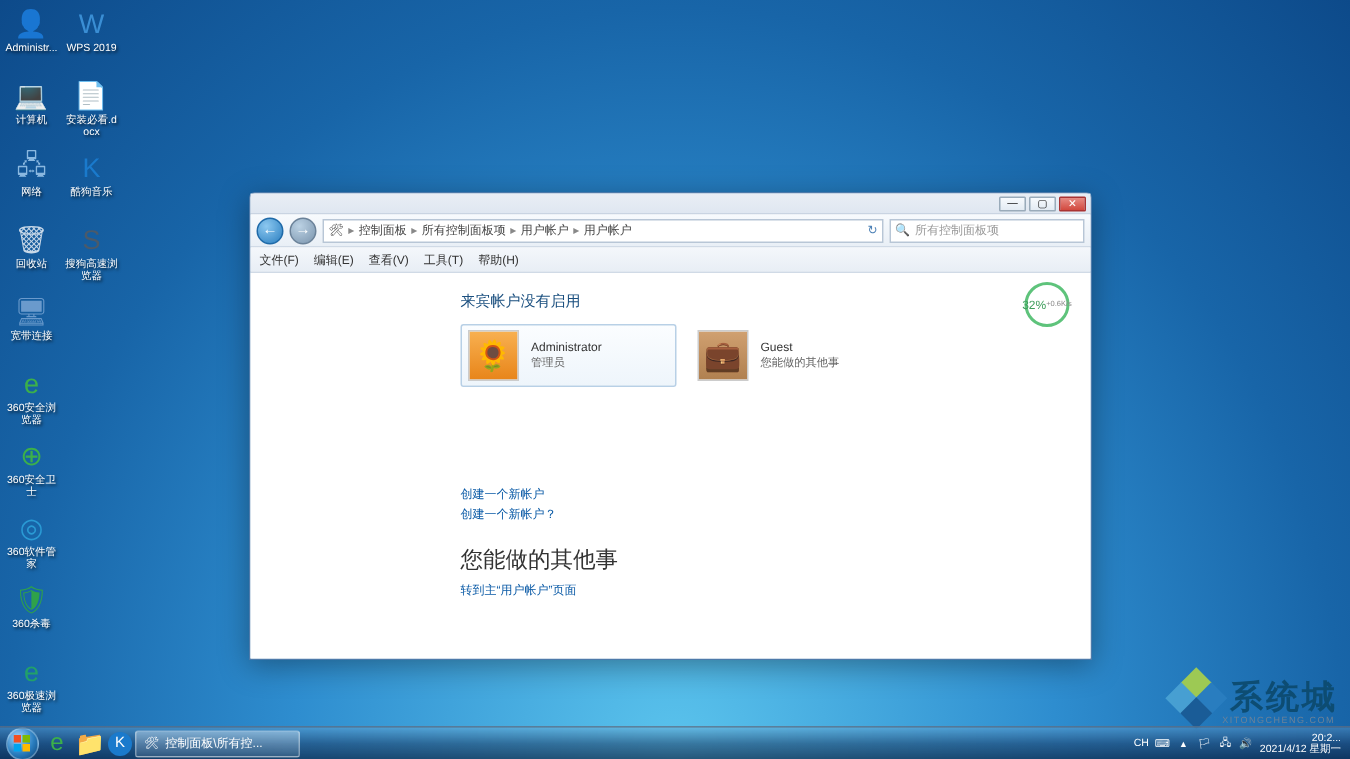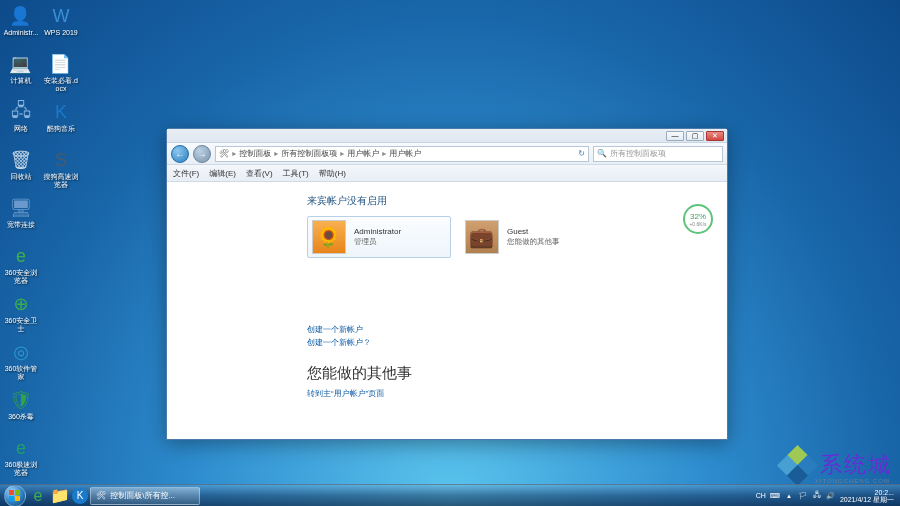--- a/index.html
+++ b/index.html
@@ -31,38 +31,38 @@
 .acct .av{width:34px;height:34px;border:1px solid #ccc;display:flex;align-items:center;justify-content:center;font-size:20px}
 .acct .info{font-size:8px;line-height:1.3}
 .acct .info .nm{color:#333}
 .acct .info .sub{color:#666;font-size:7.5px}
 .links{margin-top:66px;font-size:8px;line-height:1.6}
 .links a{color:#0a5aa6;text-decoration:none;cursor:pointer;display:block}
 .other-title{margin-top:14px;color:#333;font-size:15px}
 .other-links{margin-top:4px;font-size:8px;line-height:1.7}
 .other-links a{color:#0a5aa6;text-decoration:none;cursor:pointer}
 .shield{display:inline-flex;width:10px;height:10px;vertical-align:middle;margin-right:2px}
-.badge{position:absolute;right:14px;top:22px;width:30px;height:30px;border:2px solid #5ec37b;border-radius:50%;display:flex;flex-direction:column;align-items:center;justify-content:center;font-size:8px;color:#3f9e5c}
+.badge{position:absolute;right:14px;top:6px;width:30px;height:30px;border:2px solid #5ec37b;border-radius:50%;display:flex;flex-direction:row;align-items:center;justify-content:center;font-size:8px;color:#3f9e5c}
 .badge .s{font-size:5px;color:#888}
 .taskbar{position:absolute;bottom:0;left:0;right:0;height:22px;background:linear-gradient(180deg,rgba(120,170,210,.35) 0%,rgba(30,60,100,.55) 50%,rgba(10,30,60,.65) 100%);display:flex;align-items:center;padding:0 4px;gap:2px;border-top:1px solid rgba(255,255,255,.25);backdrop-filter:blur(2px)}
 .start{width:22px;height:22px;border-radius:50%;background:radial-gradient(circle at 35% 30%,#a3d5ff,#2a7ec0 55%,#0a3f72);display:flex;align-items:center;justify-content:center;cursor:pointer;border:1px solid rgba(255,255,255,.3)}
 .start svg{width:12px;height:12px}
 .tb-icon{width:20px;height:18px;display:flex;align-items:center;justify-content:center;cursor:pointer;border-radius:2px}
 .tb-task{height:18px;min-width:110px;background:linear-gradient(rgba(255,255,255,.35),rgba(255,255,255,.12));border:1px solid rgba(255,255,255,.35);border-radius:2px;display:flex;align-items:center;padding:0 5px;gap:4px;font-size:8px;color:#fff;cursor:pointer}
 .tray{margin-left:auto;display:flex;align-items:center;gap:4px;font-size:7px;color:#fff}
 .tray .trayic{width:10px;height:10px;display:flex;align-items:center;justify-content:center;cursor:pointer}
 .clock{text-align:right;line-height:1;font-size:7px;padding-right:2px}
 .watermark{position:absolute;right:8px;bottom:24px;display:flex;align-items:center;gap:6px;opacity:.92}
 .wm-logo{width:34px;height:34px;position:relative}
 .wm-logo .d{position:absolute;width:15px;height:15px;transform:rotate(45deg)}
 .wm-logo .d1{background:#a8d04c;left:10px;top:0}
 .wm-logo .d2{background:#4aa3d4;left:0;top:10px}
 .wm-logo .d3{background:#2a7ec0;left:20px;top:10px}
 .wm-logo .d4{background:#1a5a94;left:10px;top:20px}
-.wm-text{color:#6d28d9;font-size:22px;font-weight:400;letter-spacing:2px}
+.wm-text{color:#0c4a6e;font-size:22px;font-weight:700;letter-spacing:2px}
 .wm-sub{position:absolute;right:10px;bottom:22px;font-size:6px;color:#6b8299;letter-spacing:1px}
 </style>
 </head>
 <body>
 
 <div class="desktop">
   <div class="desktop-icons" id="dicons">
       <div class="di">
         <div class="ic" style="color:#f0c070">👤</div>
         <div class="lbl">Administr...</div>

